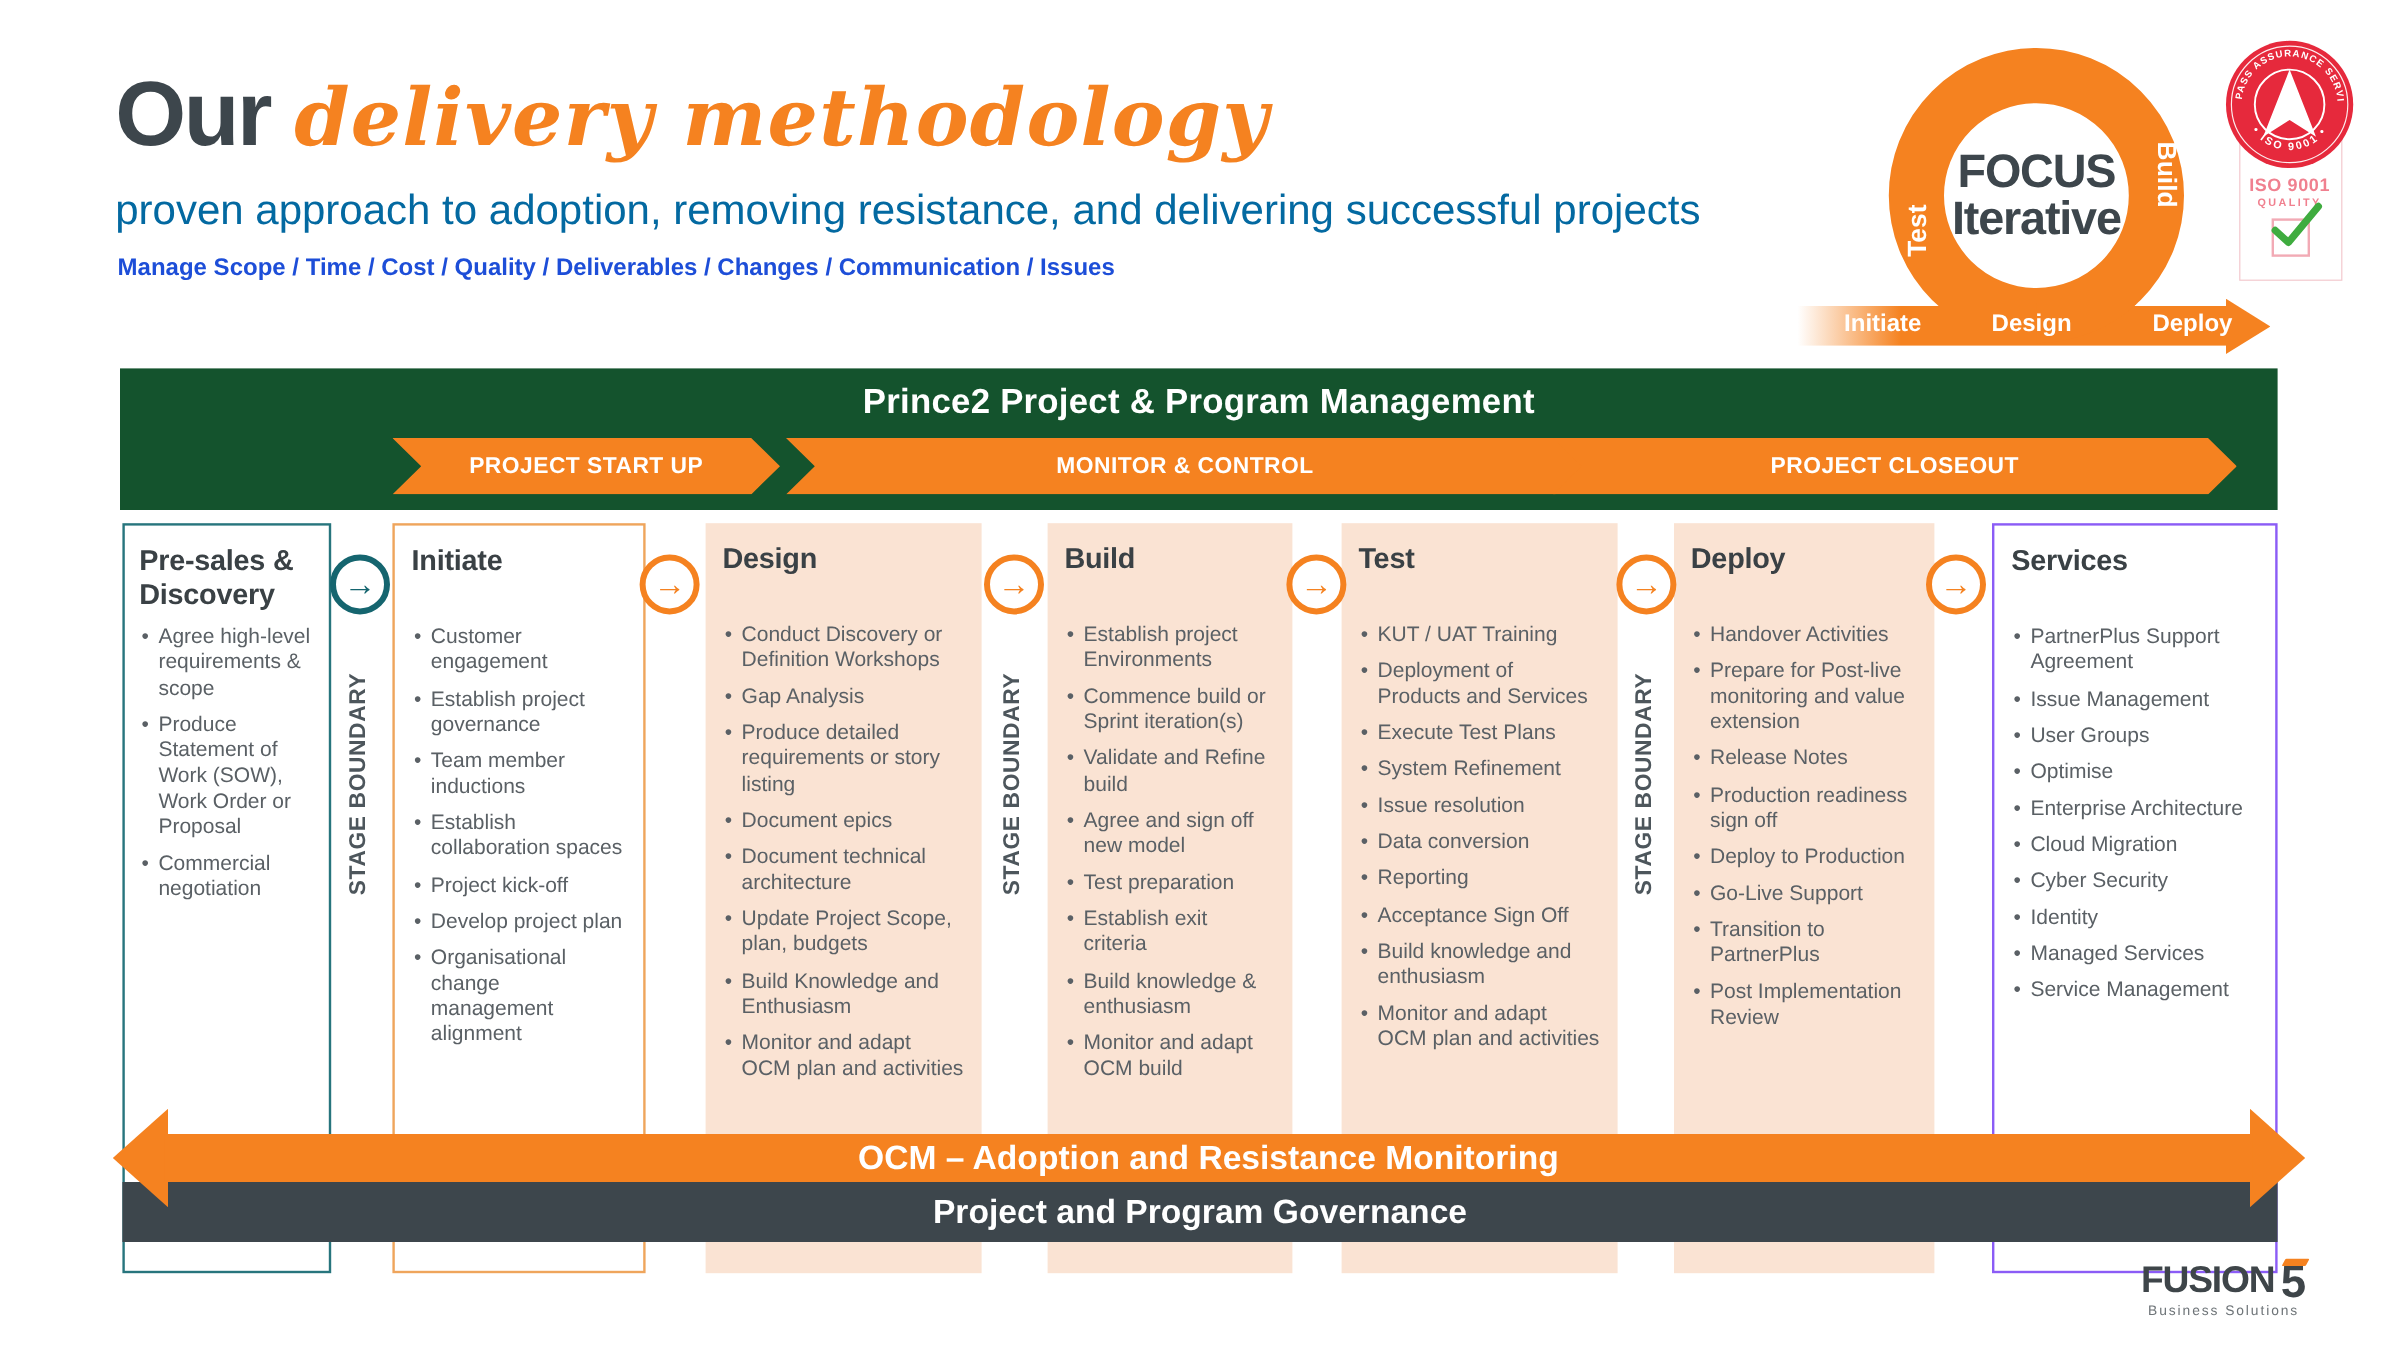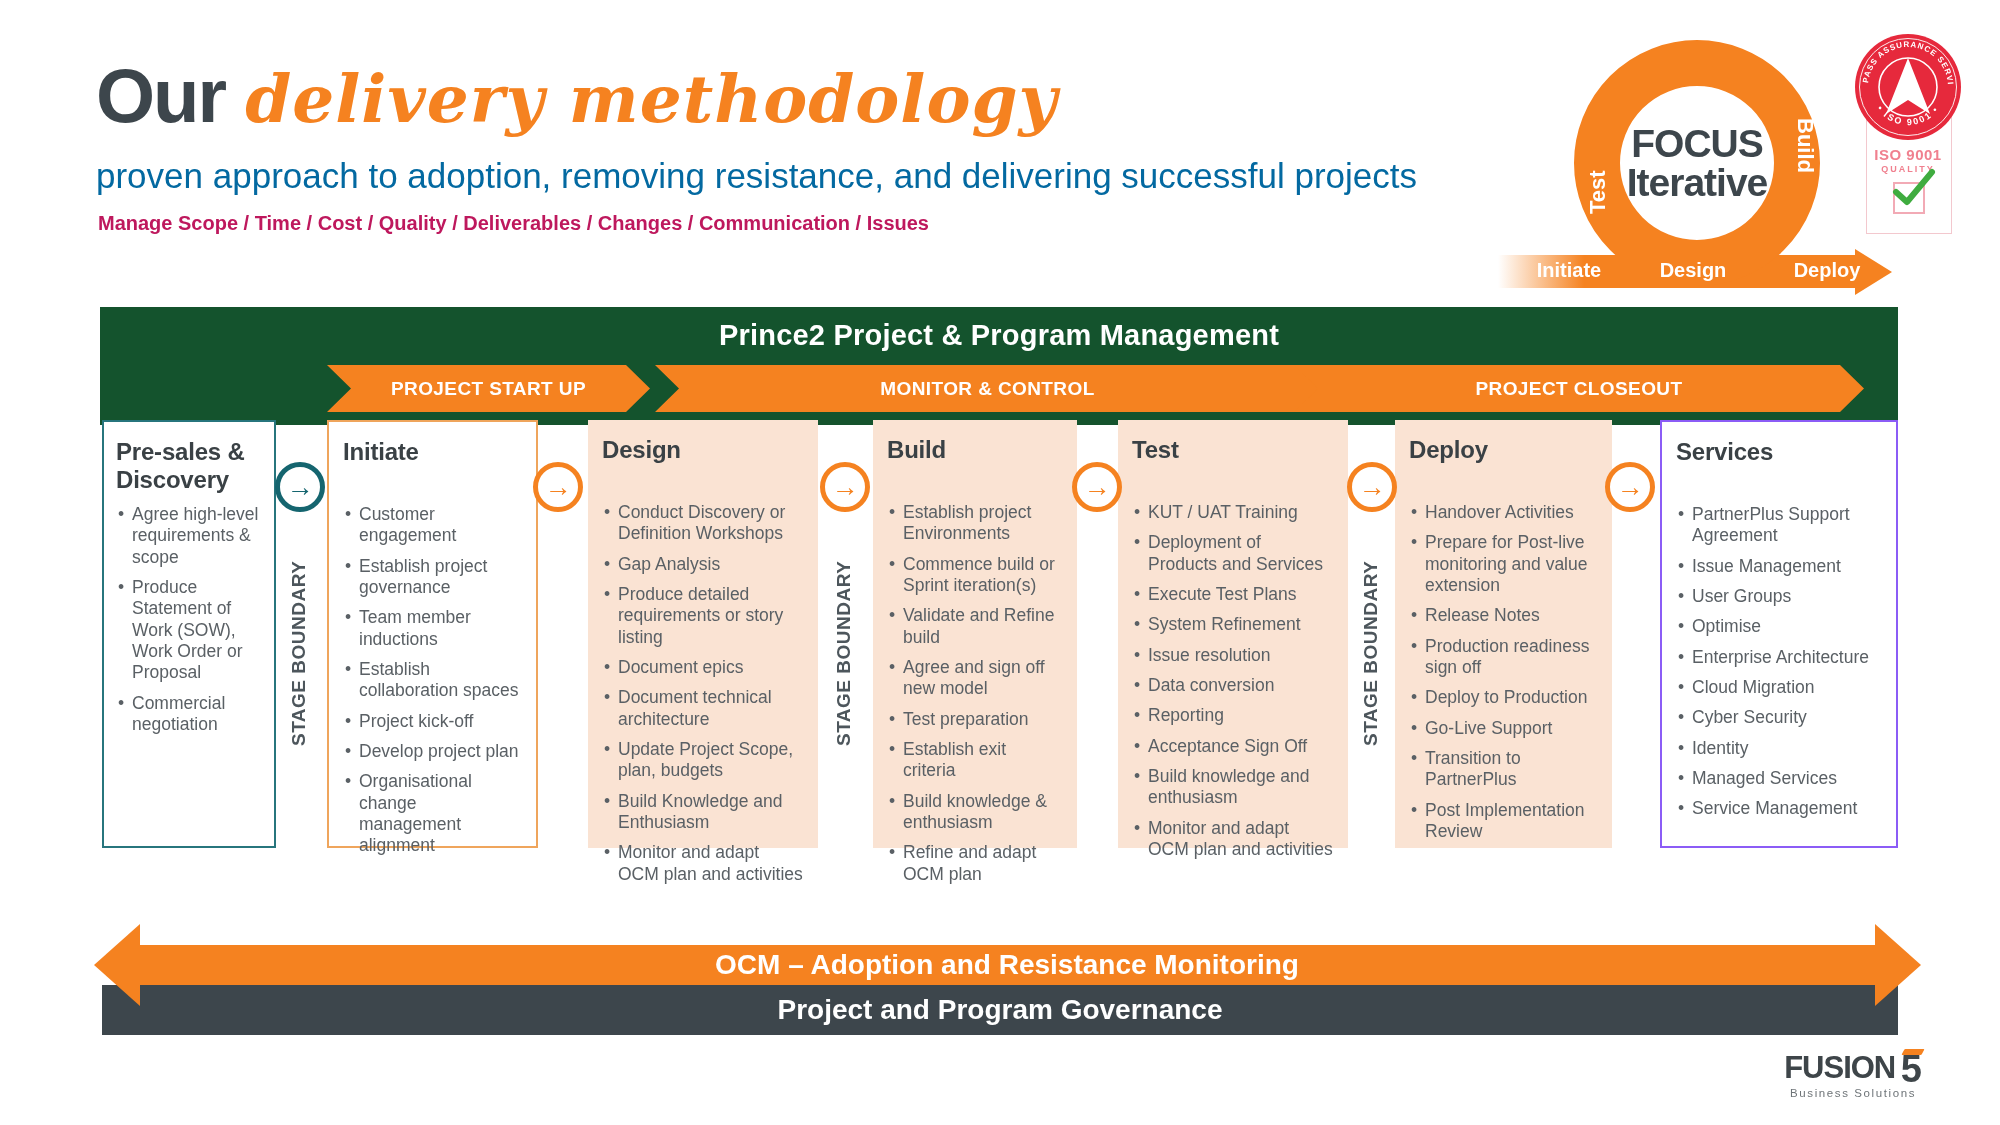--- a/index.html
+++ b/index.html
@@ -6,21 +6,21 @@
   .canvas {
     position:relative; width:2000px; height:1125px; background:#ffffff;
     font-family:"Liberation Sans", sans-serif; overflow:hidden;
   }
 
   
   .title-row { position:absolute; left:96px; top:52px; display:flex; align-items:baseline; gap:20px; white-space:nowrap; }
   .title-prefix { font-size:76px; font-weight:bold; color:#3D464C; letter-spacing:-2px; }
   .title-script { font-family:"DejaVu Serif", serif; font-style:italic; font-weight:bold; font-size:66px; color:#F58220; letter-spacing:1px; }
   .subtitle { position:absolute; left:96px; top:156px; font-size:35px; color:#0369a1; white-space:nowrap; }
-  .manage-line { position:absolute; left:98px; top:212px; font-size:20px; font-weight:bold; color:#be185d; white-space:nowrap; }
+  .manage-line { position:absolute; left:98px; top:212px; font-size:20px; font-weight:bold; color:#1d4ed8; white-space:nowrap; }
 
   
   .focus-ring { position:absolute; left:1574px; top:40px; width:246px; height:246px; box-sizing:border-box;
     border:46px solid #F58220; border-radius:50%; z-index:1; }
   .focus-tail { z-index:3; clip-path: inset(213px 0px 0px 123px); }
   .focus-center { position:absolute; left:1574px; top:124px; width:246px; text-align:center; z-index:4;
     color:#3D464C; font-weight:bold; font-size:39px; line-height:1.0; letter-spacing:-1px; }
   .ring-label { position:absolute; z-index:4; color:#ffffff; font-weight:bold; font-size:22px; }
   .ring-label-test { left:1585px; top:118px; height:96px; writing-mode:vertical-rl; transform:rotate(180deg); }
   .ring-label-build { left:1792px; top:118px; height:96px; writing-mode:vertical-rl; }
@@ -47,21 +47,21 @@
   .band-title { position:absolute; left:0; top:12px; width:100%; text-align:center; color:#ffffff;
     font-size:29px; font-weight:bold; letter-spacing:.2px; }
   .chev { position:absolute; top:58px; height:47px; background:#F58220; color:#ffffff; font-weight:bold;
     font-size:19px; letter-spacing:.4px; display:flex; align-items:center; justify-content:center;
     clip-path:polygon(0 0, calc(100% - 24px) 0, 100% 50%, calc(100% - 24px) 100%, 0 100%, 24px 50%); }
   .chev-0 { left:227px; width:323px; }
   .chev-1 { left:555px; width:665px; }
   .chev-2 { left:1194px; width:570px; }
 
   
-  .col { position:absolute; top:420px; height:428px; box-sizing:border-box; padding:16px 14px; background:#fff; }
+  .col { position:absolute; top:436px; height:625px; box-sizing:border-box; padding:16px 14px; background:#fff; }
   .col h3 { margin:0 0 10px 0; min-height:56px; font-size:24px; font-weight:bold; color:#3A4145; line-height:1.15; letter-spacing:-.2px; }
   .col ul { margin:0; padding:0; list-style:none; }
   .col li { position:relative; padding-left:16px; margin-bottom:9px; font-size:17.5px; line-height:1.22; color:#5A6065; }
   .col li::before { content:"\2022"; position:absolute; left:2px; top:0; color:#5A6065; }
   .col-presales  { left:102px;  width:174px; border:2px solid #27757D; padding:16px 12px; }
   .col-initiate  { left:327px;  width:211px; border:2px solid #EFA55C; }
   .col-design    { left:588px;  width:230px; background:#FAE3D3; }
   .col-build     { left:873px;  width:204px; background:#FAE3D3; }
   .col-test      { left:1118px; width:230px; background:#FAE3D3; }
   .col-deploy    { left:1395px; width:217px; background:#FAE3D3; }
@@ -190,21 +190,21 @@
   <div class="col col-build">
     <h3>Build</h3>
     <ul>
         <li>Establish project Environments</li>
         <li>Commence build or Sprint iteration(s)</li>
         <li>Validate and Refine build</li>
         <li>Agree and sign off new model</li>
         <li>Test preparation</li>
         <li>Establish exit criteria</li>
         <li>Build knowledge &amp; enthusiasm</li>
-        <li>Refine and adapt OCM plan</li>
+        <li>Monitor and adapt OCM build</li>
       </ul>
   </div>
   <div class="col col-test">
     <h3>Test</h3>
     <ul>
         <li>KUT / UAT Training</li>
         <li>Deployment of Products and Services</li>
         <li>Execute Test Plans</li>
         <li>System Refinement</li>
         <li>Issue resolution</li>

